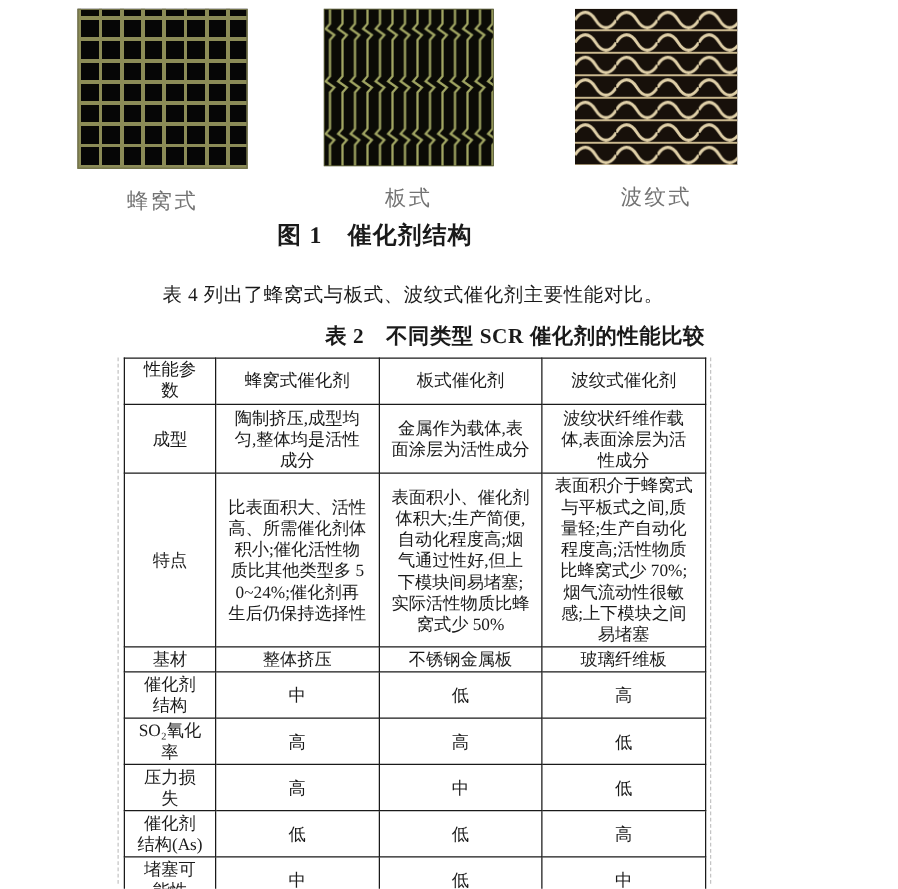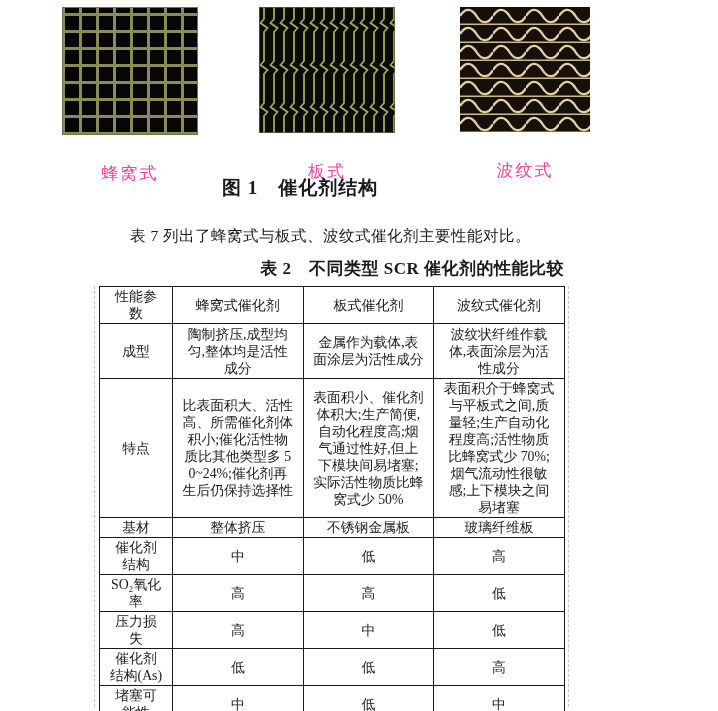--- a/index.html
+++ b/index.html
@@ -7,21 +7,21 @@
     width:718px;height:711px;background:#ffffff;
     font-family:"Liberation Serif","DejaVu Serif",serif;
     color:#1a1a1a;overflow:hidden;
   }
   .page{position:relative;width:718px;height:711px;background:#fff;}
 
   
   .fig{position:absolute;margin:0;padding:0;}
   .fig .img{width:100%;}
   .fig figcaption{
-    text-align:center;font-size:17px;margin-top:27px;letter-spacing:2px;color:#ec4899;
+    text-align:center;font-size:17px;margin-top:14px;letter-spacing:2px;color:#737373;
   }
   .fig1{left:62px;top:7px;width:136px;}
   .fig1 .img{
     height:128px;background-color:#060606;
     background-image:
       repeating-linear-gradient(0deg,#8b8b57 0 3px,transparent 3px 17px),
       repeating-linear-gradient(90deg,#8b8b57 0 3px,transparent 3px 17px);
     box-shadow:inset 0 0 0 1px #73734a;
   }
   .fig2{left:259px;top:7px;width:136px;}
@@ -102,21 +102,21 @@
         </defs>
         <rect width="130" height="125" fill="#17100a"></rect>
         <rect width="130" height="125" fill="url(#wavePat)"></rect>
       </svg>
     </div>
     <figcaption>波纹式</figcaption>
   </figure>
 
   <div class="fig-caption">图 1　催化剂结构</div>
 
-  <p class="intro">表 7 列出了蜂窝式与板式、波纹式催化剂主要性能对比。</p>
+  <p class="intro">表 4 列出了蜂窝式与板式、波纹式催化剂主要性能对比。</p>
 
   <div class="table-title">表 2　不同类型 SCR 催化剂的性能比较</div>
 
   <div class="guide left"></div>
   <div class="guide right"></div>
 
   <table class="perf">
     <colgroup>
       <col class="c-param">
         <col class="c-val">

